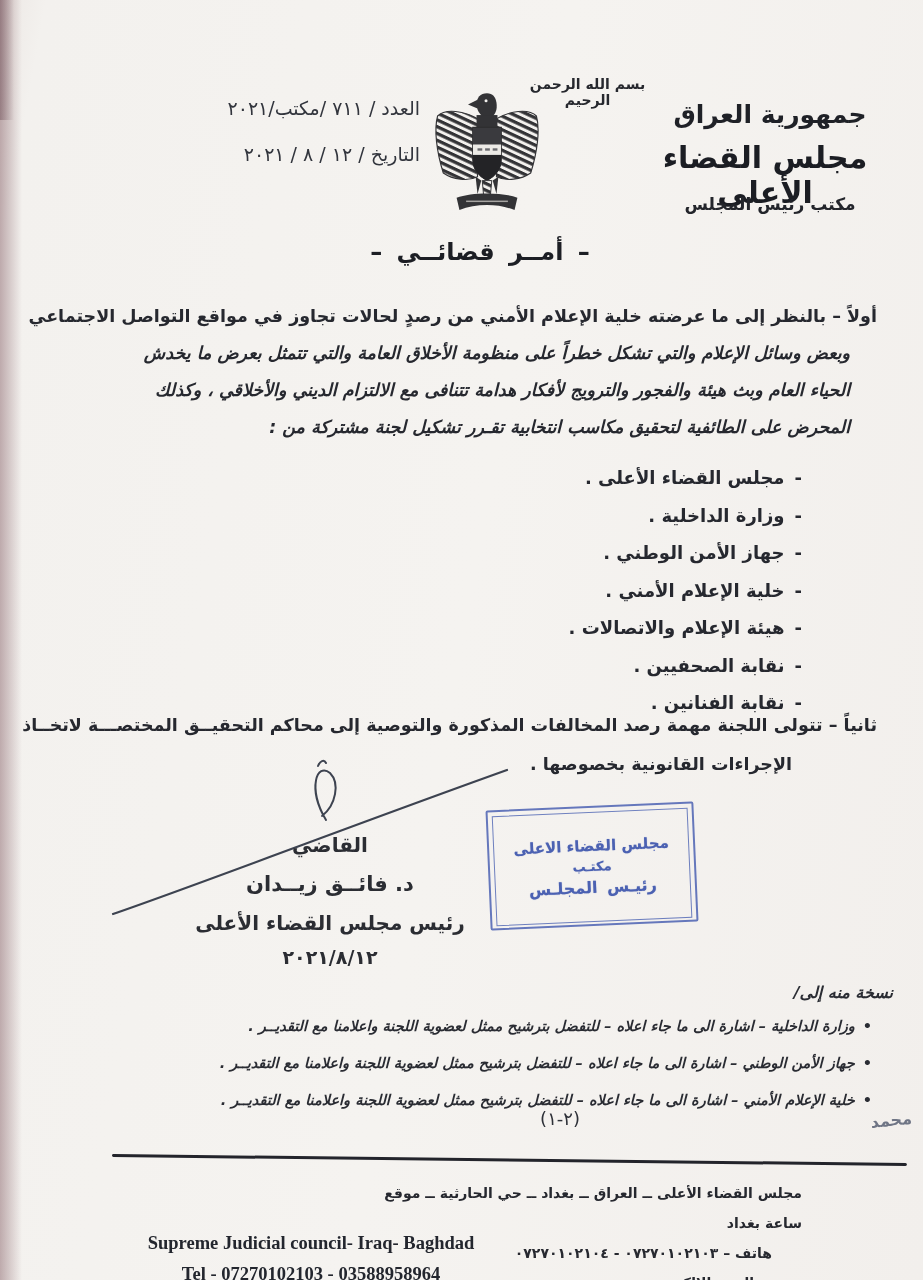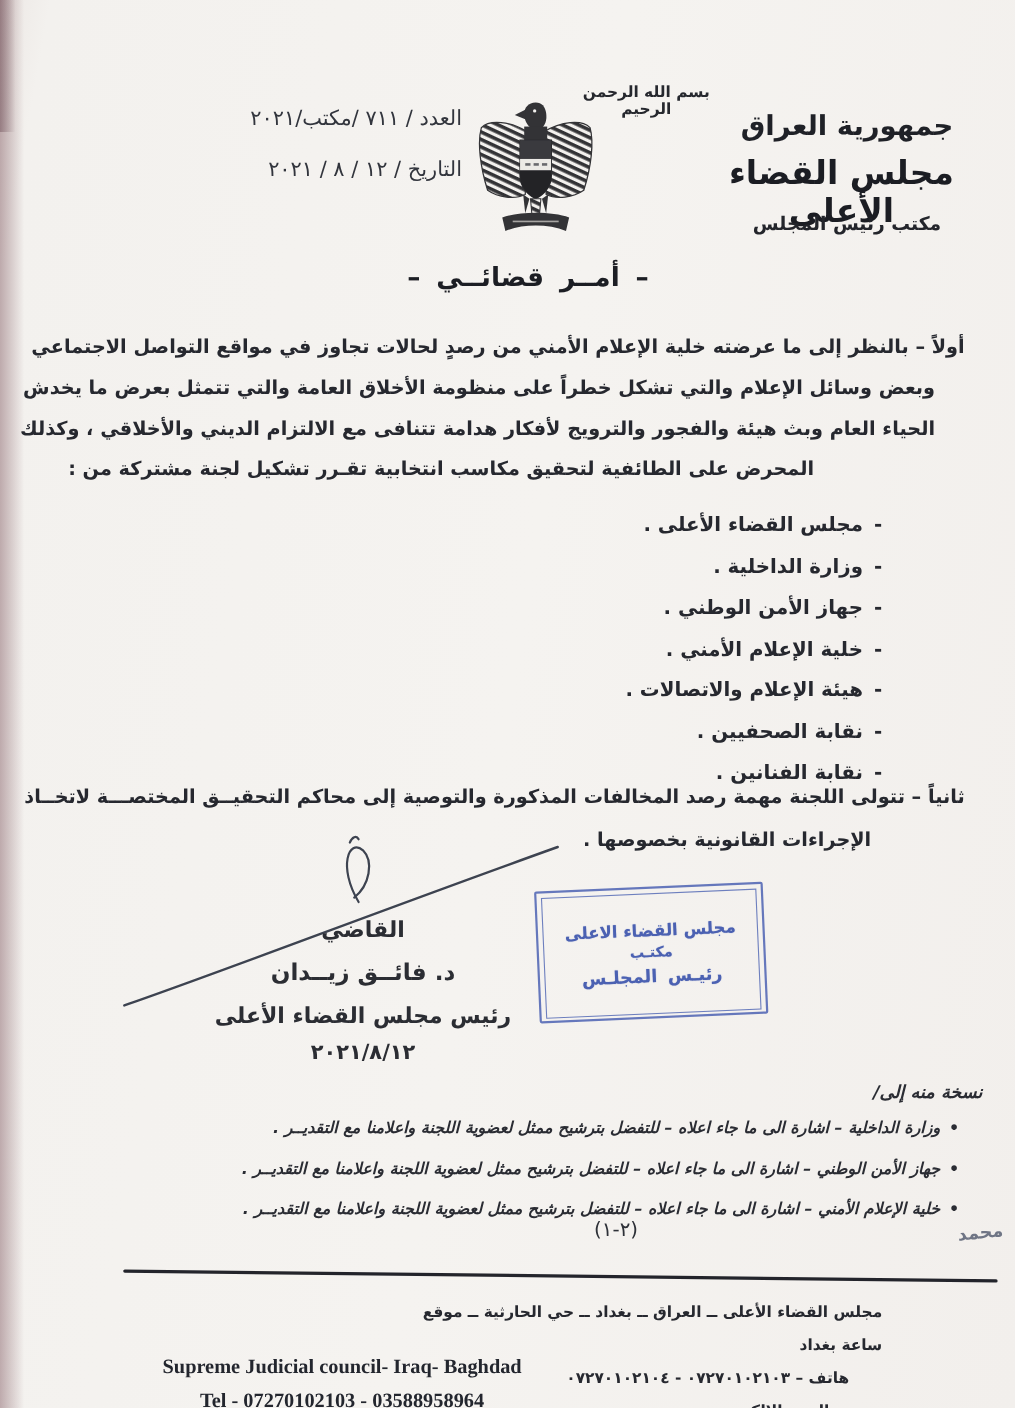--- a/index.html
+++ b/index.html
@@ -20,22 +20,22 @@
   .hdr-country{left:640px;top:100px;width:260px;text-align:center;font-size:25px;font-weight:700;color:#1f2127;}
   .hdr-council{left:625px;top:140px;width:280px;text-align:center;font-size:30px;font-weight:700;color:#1b1d23;}
   .hdr-office{left:640px;top:194px;width:260px;text-align:center;font-size:17px;font-weight:700;color:#23252b;}
 
   .ref-no{left:140px;top:97px;width:280px;text-align:right;font-size:19px;color:#32353d;}
   .ref-date{left:140px;top:143px;width:280px;text-align:right;font-size:19px;color:#32353d;}
 
   .doc-title{left:280px;top:238px;width:400px;text-align:center;font-size:24px;font-weight:700;word-spacing:6px;color:#1c1e24;}
 
   .para1{left:62px;top:298px;width:815px;font-size:17.5px;font-weight:700;color:#26282f;}
-  .para1 .ln{height:37px;line-height:37px;text-align:left;white-space:nowrap;}
-  .para1 .ln.indent{padding-right:27px;}
+  .para1 .ln{height:37px;line-height:37px;text-align:right;white-space:nowrap;}
+  .para1 .ln.indent{padding-right:27px;font-style:italic;}
 
   .clist{left:60px;top:459px;width:742px;font-size:18px;font-weight:700;color:#26282f;}
   .clist .li{height:37.5px;line-height:37.5px;text-align:right;white-space:nowrap;}
   .clist .dash{margin-left:10px;}
 
   .para2{left:50px;top:706px;width:827px;font-size:17.5px;font-weight:700;color:#26282f;}
   .para2 .ln{height:39px;line-height:39px;text-align:right;white-space:nowrap;}
   .para2 .ln.indent{padding-right:85px;}
 
   .signature-svg{left:105px;top:758px;width:410px;height:165px;}

